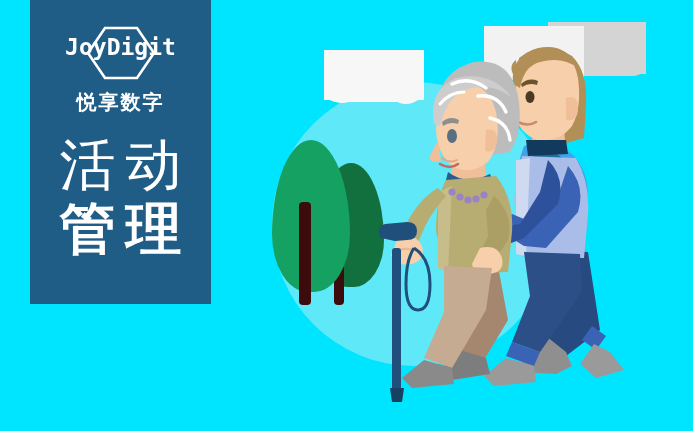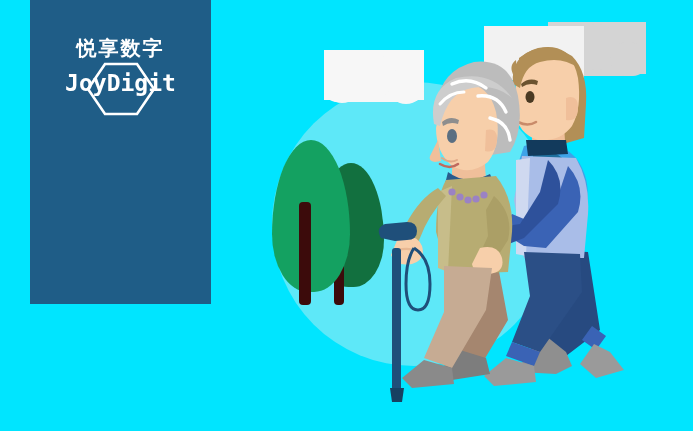--- a/index.html
+++ b/index.html
@@ -266,25 +266,29 @@
       <path d="M381 238 q-6 -10 4 -14 l22 -2 q10 0 10 9 q0 9 -10 9 l-12 1 Z" fill="#1f4f7a"></path>
       <rect x="392" y="248" width="9" height="146" rx="3" fill="#1f4f7a"></rect>
       <path d="M390 388 L404 388 L402 402 L392 402 Z" fill="#174162"></path>
       <path d="M414 248 q16 10 16 36 q0 26 -12 26 q-12 0 -12 -26 q0 -24 8 -36" stroke="#1f4f7a" stroke-width="3" fill="none"></path>
     </g>
   </svg>
 
   <div id="panel" class="layer">
 
     <div id="logo-block">
-      <div id="subwordmark">悦享数字</div>
       <div id="hexmark">
         <svg width="70" height="54" viewBox="0 0 70 54">
           <polygon points="19,2 51,2 68,27 51,52 19,52 2,27" fill="none" stroke="#ffffff" stroke-width="2.6"></polygon>
         </svg>
         <div id="wordmark">JoyDigit</div>
       </div>
+      <div id="subwordmark">悦享数字</div>
     </div>
 
+    <div id="headline">
+      <div class="line1">活动</div>
+      <div class="line2">管理</div>
+    </div>
 
   </div>
 
 </div>
 
 </body></html>

